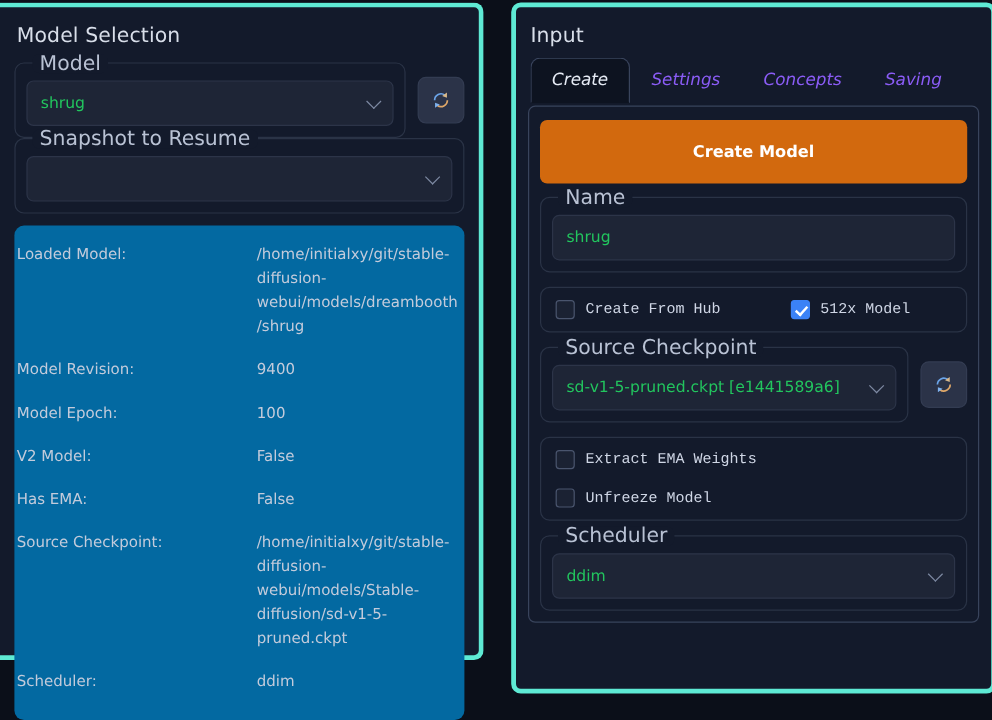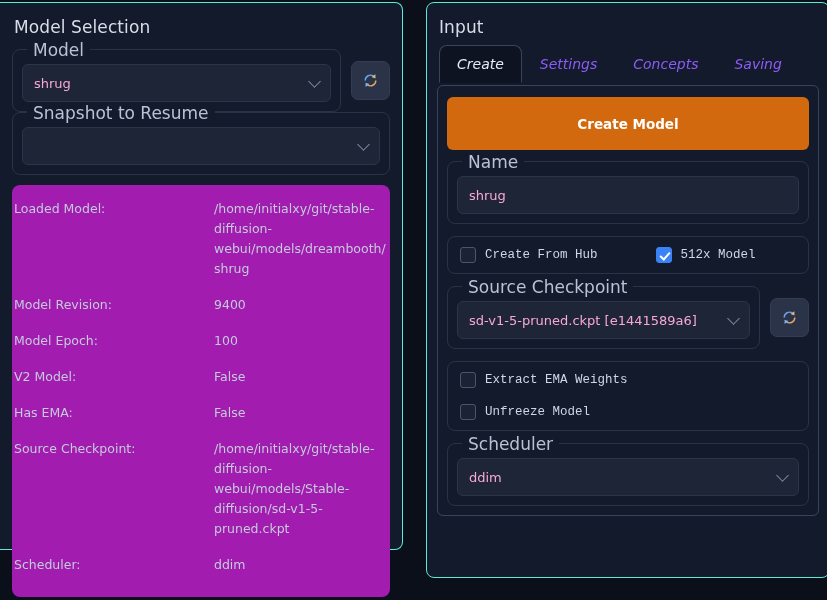--- a/index.html
+++ b/index.html
@@ -14,21 +14,21 @@
     position: relative;
     width: 827px; height: 600px;
     display: flex;
     gap: 13px;
     padding: 0;
   }
 
   
   .panel {
     background: #131a2b;
-    border: 1px solid #5eead4;
+    border: 4px solid #5eead4;
     border-radius: 8px;
   }
   .panel-left {
     position: absolute;
     left: 0; top: 2px;
     width: 403px; height: 548px;
     padding: 12px 12px 0 12px;
     border-left: none;
     border-top-left-radius: 0;
     border-bottom-left-radius: 0;
@@ -72,21 +72,21 @@
   .control {
     position: relative;
     height: 38px;
     background: #1e2536;
     border: 1px solid #2c3448;
     border-radius: 6px;
     display: flex;
     align-items: center;
     padding: 0 20px 0 11px;
     font-size: 13px;
-    color: #f9a8d4;
+    color: #22c55e;
     cursor: pointer;
     white-space: nowrap;
     overflow: hidden;
   }
   .control.input { cursor: text; }
   .chevron {
     position: absolute;
     right: 11px; top: 50%;
     width: 9px; height: 9px;
     margin-top: -6px;
@@ -104,21 +104,21 @@
     border: 1px solid #333c52;
     border-radius: 7px;
     display: flex;
     align-items: center;
     justify-content: center;
     cursor: pointer;
   }
 
   
   .info-card {
-    background: #a21caf;
+    background: #0369a1;
     border-radius: 8px;
     padding: 6px 0 14px 0;
     margin-top: 2px;
   }
   .info-row {
     display: flex;
     align-items: flex-start;
     padding: 8px 2px 8px 2px;
     font-size: 12.5px;
     line-height: 20px;

